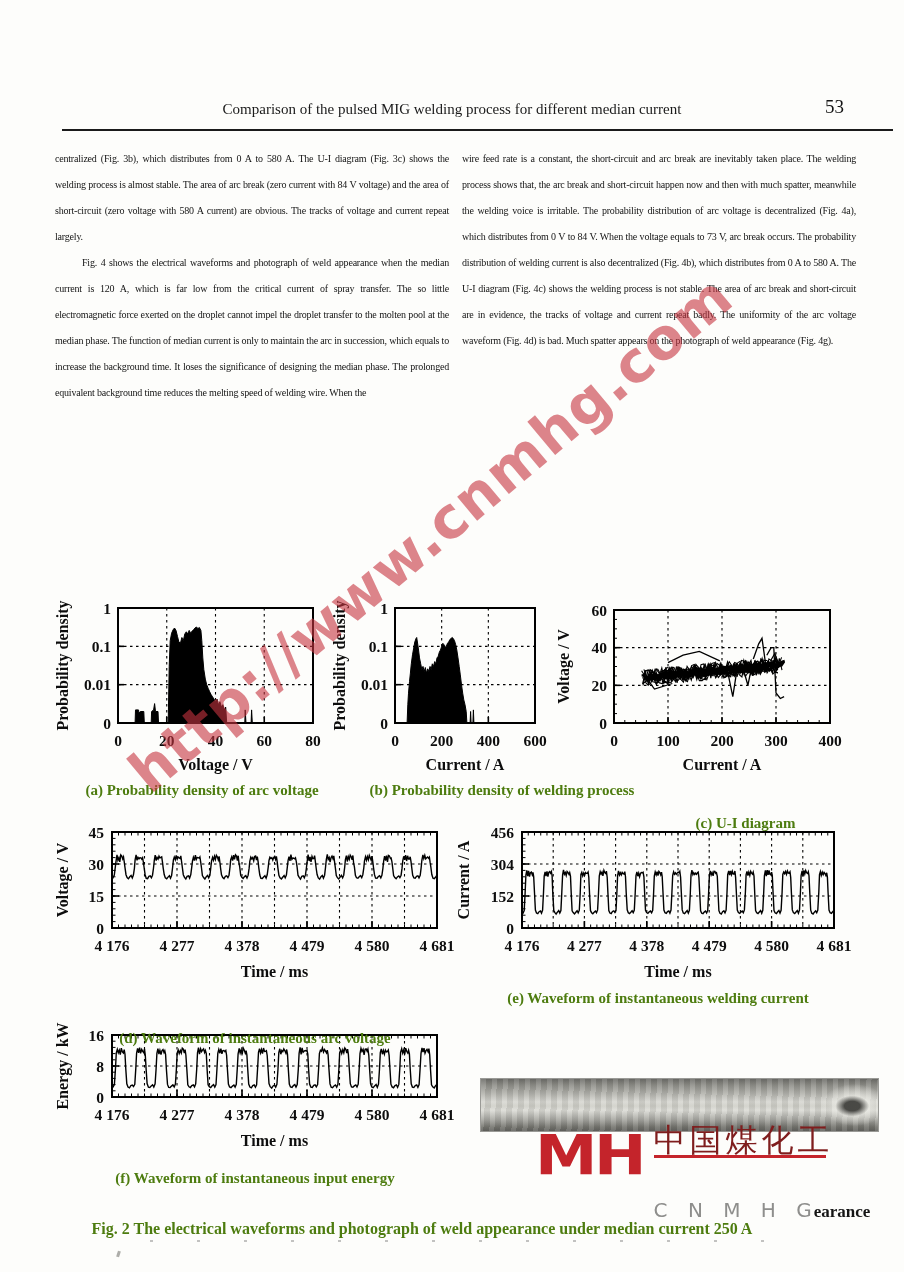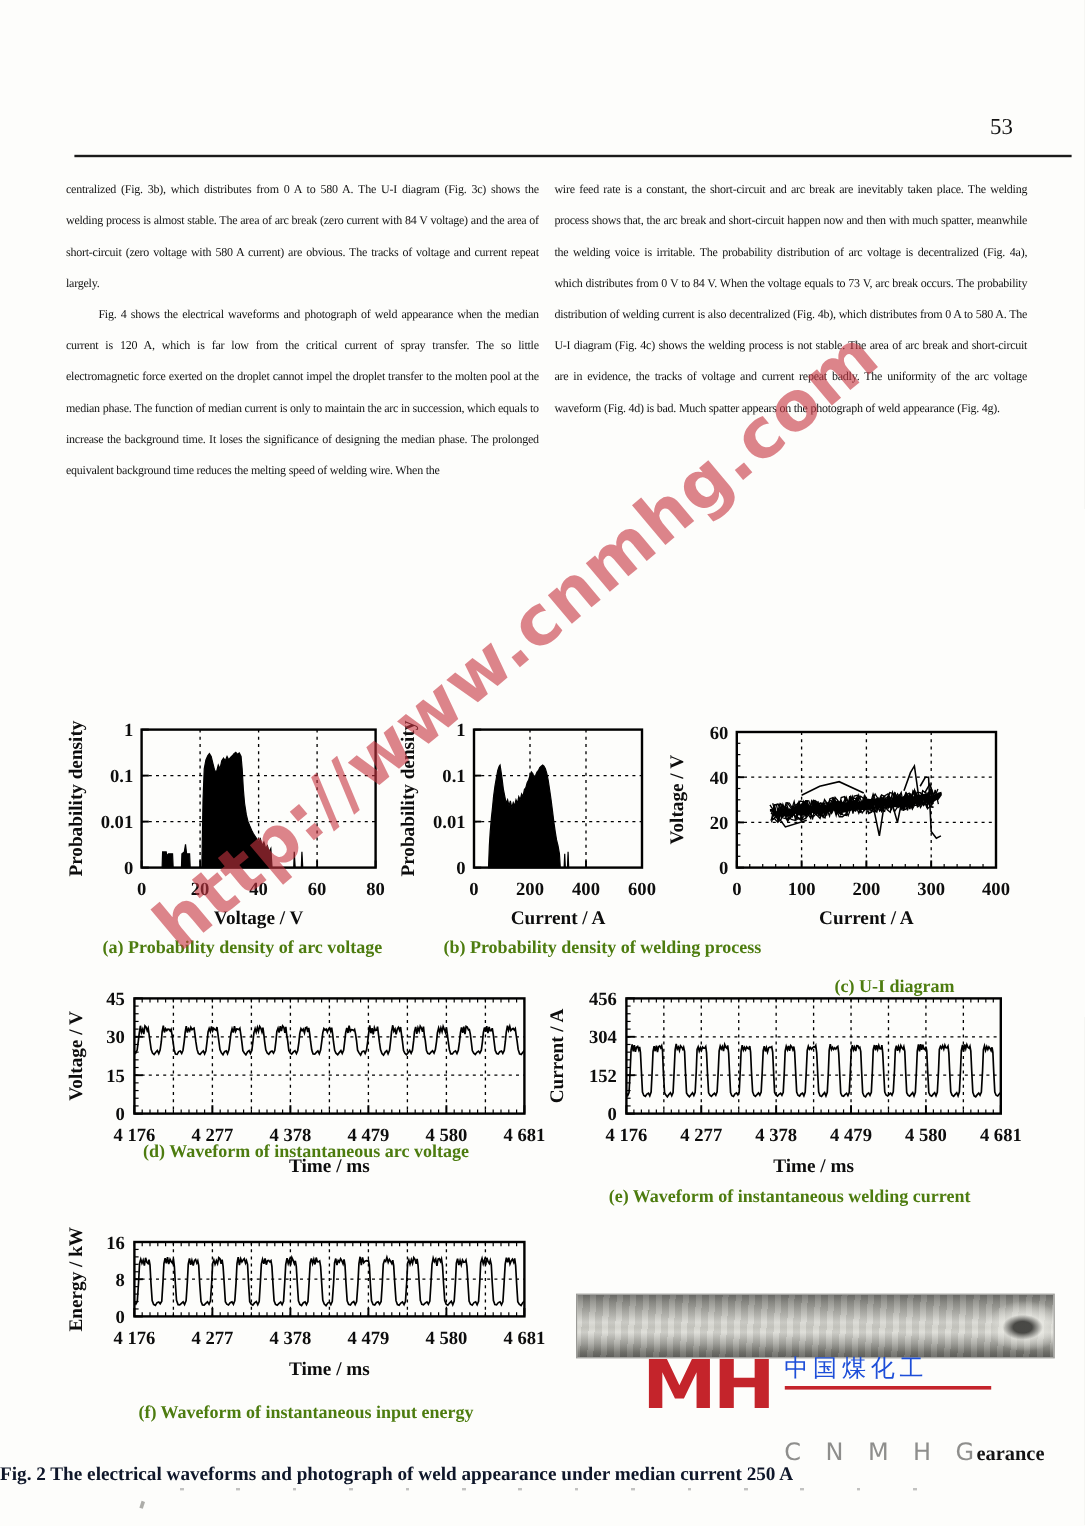--- a/index.html
+++ b/index.html
@@ -14,53 +14,54 @@
   .col p{margin:0;}
   .col p.indent{text-indent:27px;}
   .col-left{left:55px;}
   .col-right{left:462px;}
   svg.chart{position:absolute;overflow:visible;}
   svg.chart text{font-family:"Liberation Serif",serif;font-weight:bold;fill:#0d0d0d;}
   .fig-cap{position:absolute;font-size:15px;font-weight:bold;text-align:center;color:#4d7c0f;}
   .cap-a{left:52px;top:782px;width:300px;}
   .cap-b{left:352px;top:782px;width:300px;}
   .cap-c{left:628px;top:815px;width:235px;}
-  .cap-d{left:55px;top:952px;width:400px;}
+  .cap-d{left:55px;top:1030px;width:400px;}
   .cap-e{left:458px;top:990px;width:400px;}
   .cap-f{left:55px;top:1170px;width:400px;}
-  .fig2-caption{position:absolute;left:0;top:1220px;width:844px;
-        font-size:16px;font-weight:bold;color:#0f172a;}
+  .fig2-caption{position:absolute;left:0;top:1220px;width:844px;text-align:center;
+        font-size:16px;font-weight:bold;color:#4d7c0f;}
   .watermark{position:absolute;left:150px;top:742px;font-family:"DejaVu Sans",sans-serif;
         font-weight:bold;font-size:57px;letter-spacing:1px;color:rgba(198,52,64,0.60);
         transform:rotate(-40deg);transform-origin:0 80%;white-space:nowrap;z-index:50;}
   .weld-photo{position:absolute;left:480px;top:1078px;width:397px;height:52px;
         border:1px solid #9a9a96;
         background:
           radial-gradient(ellipse 26px 16px at 93.5% 52%, rgba(45,45,42,.85) 0 30%, rgba(45,45,42,0) 65%),
           radial-gradient(ellipse 46px 30px at 94% 50%, rgba(236,236,230,.9) 20%, rgba(236,236,230,0) 70%),
           repeating-linear-gradient(93deg, rgba(255,255,255,.10) 0 5px, rgba(30,30,30,.08) 5px 11px),
           linear-gradient(180deg,#6e6e6a 0%,#90908a 12%,#b8b8b2 30%,#d8d8d2 44%,#cfcfc8 52%,#dcdcd6 60%,#a8a8a2 78%,#75756f 92%,#62625e 100%);}
   .logo{position:absolute;left:535px;top:1126px;display:flex;align-items:flex-start;z-index:40;}
   .logo-mark{font-family:"DejaVu Sans",sans-serif;font-weight:bold;font-size:56px;line-height:58px;
         color:#c4242b;letter-spacing:-3px;transform:scaleX(1.12);transform-origin:left top;margin-right:22px;}
-  .logo-cn{font-family:"DejaVu Sans",sans-serif;font-size:20px;color:#1d4ed8;letter-spacing:4px;line-height:28px;}
+  .logo-cn{font-family:"DejaVu Sans",sans-serif;font-size:32px;color:#7f1d1d;letter-spacing:4px;line-height:28px;}
   .logo-line{height:3px;background:#c4242b;margin:1px 0 2px 0;width:172px;}
   .logo-latin{font-family:"DejaVu Sans",sans-serif;font-size:20px;color:#8e8e8c;letter-spacing:7px;line-height:24px;margin-top:40px;}
   .caption-remnant{font-family:"Liberation Serif",serif;font-size:17px;font-weight:bold;
         color:#141414;letter-spacing:0;margin-left:-5px;}
   .artifact-dots{position:absolute;left:150px;top:1240px;width:640px;height:2px;opacity:.32;
         background:repeating-linear-gradient(90deg,#444 0 3px,transparent 3px 47px);}
   .artifact-mark{position:absolute;left:117px;top:1251px;width:3px;height:6px;background:#8a8a86;
         transform:rotate(18deg);opacity:.7;}
 </style>
 </head>
 <body>
 
 <div class="page">
 
+  <div class="running-title">Comparison of the pulsed MIG welding process for different median current</div>
   <div class="page-number">53</div>
   <div class="header-rule"></div>
 
   <div class="col col-left">
     <p>centralized (Fig. 3b), which distributes from 0 A to 580 A.  The U-I diagram (Fig. 3c) shows the welding process is almost stable.  The area of arc break (zero current with 84 V voltage) and the area of short-circuit (zero voltage with 580 A current) are obvious.  The tracks of voltage and current repeat largely.</p>
     <p class="indent">Fig. 4 shows the electrical waveforms and photograph of weld appearance when the median current is 120 A, which is far low from the critical current of spray transfer.  The so little electromagnetic force exerted on the droplet cannot impel the droplet transfer to the molten pool at the median phase.  The function of median current is only to maintain the arc in succession, which equals to increase the background time.  It loses the significance of designing the median phase.  The prolonged equivalent background time reduces the melting speed of welding wire.  When the</p>
   </div>
   <div class="col col-right">
     <p>wire feed rate is a constant, the short-circuit and arc break are inevitably taken place.  The welding process shows that, the arc break and short-circuit happen now and then with much spatter, meanwhile the welding voice is irritable.  The probability distribution of arc voltage is decentralized (Fig. 4a), which distributes from 0 V to 84 V.  When the voltage equals to 73 V, arc break occurs.  The probability distribution of welding current is also decentralized (Fig. 4b), which distributes from 0 A to 580 A.  The U-I diagram (Fig. 4c) shows the welding process is not stable.  The area of arc break and short-circuit are in evidence, the tracks of voltage and current repeat badly.  The uniformity of the arc voltage waveform (Fig. 4d) is bad.  Much spatter appears on the photograph of weld appearance (Fig. 4g).</p>
   </div>

